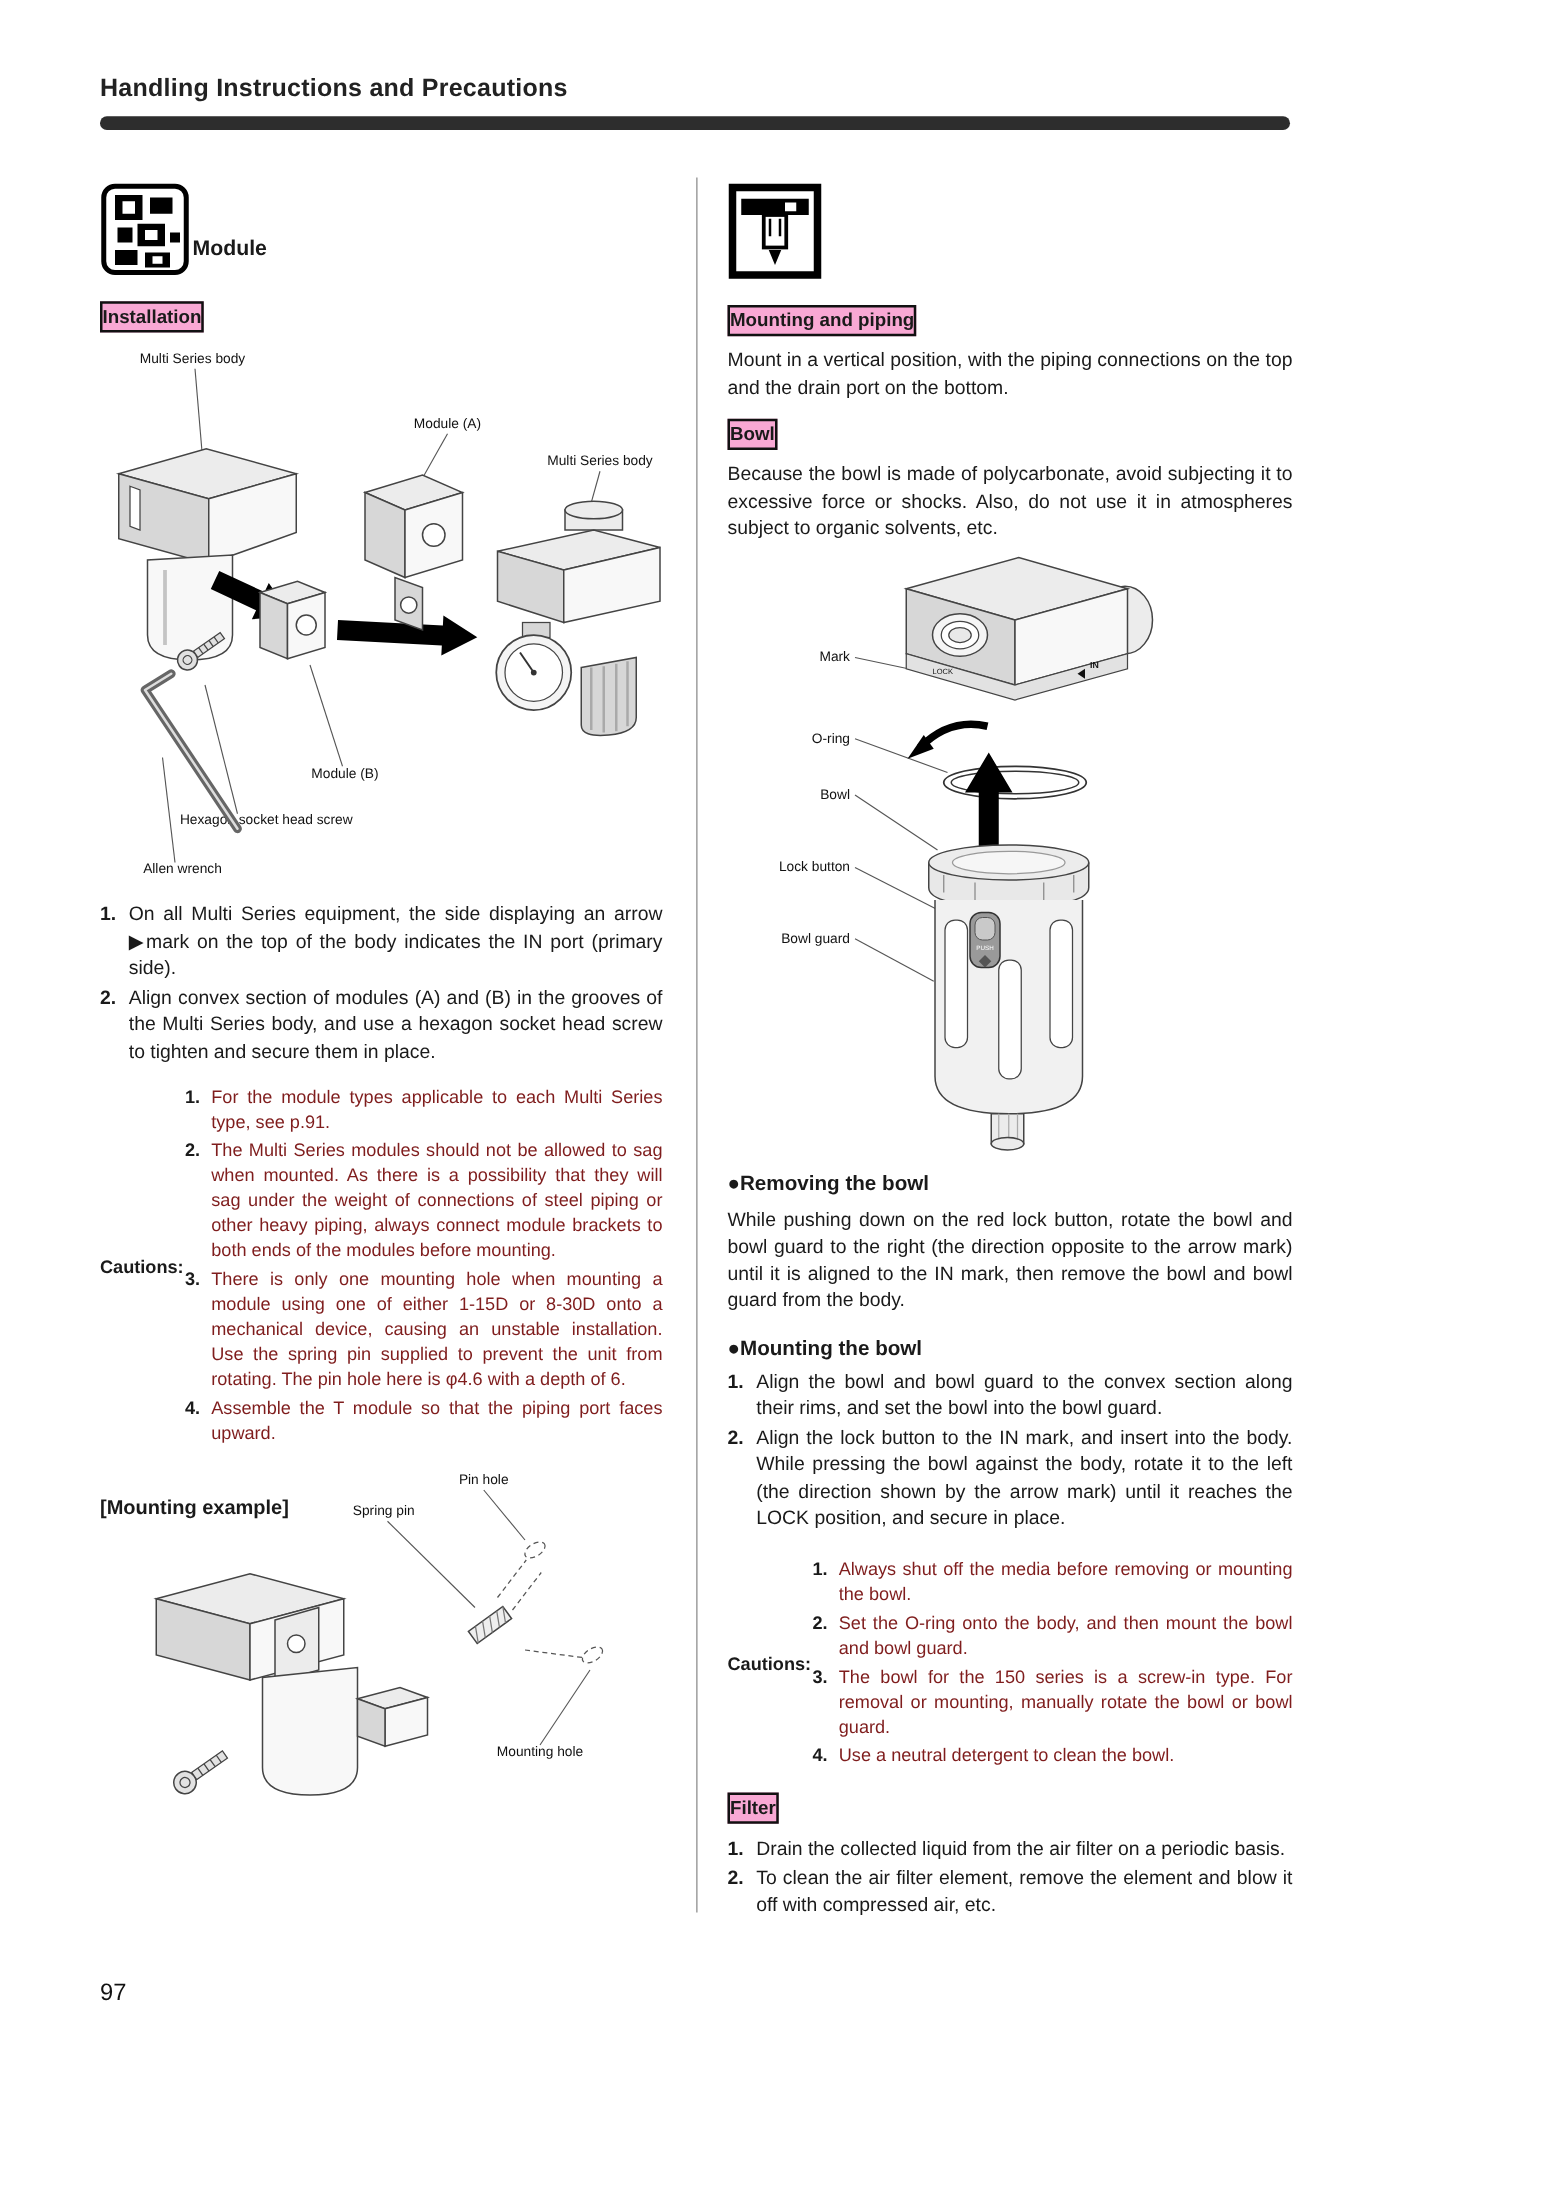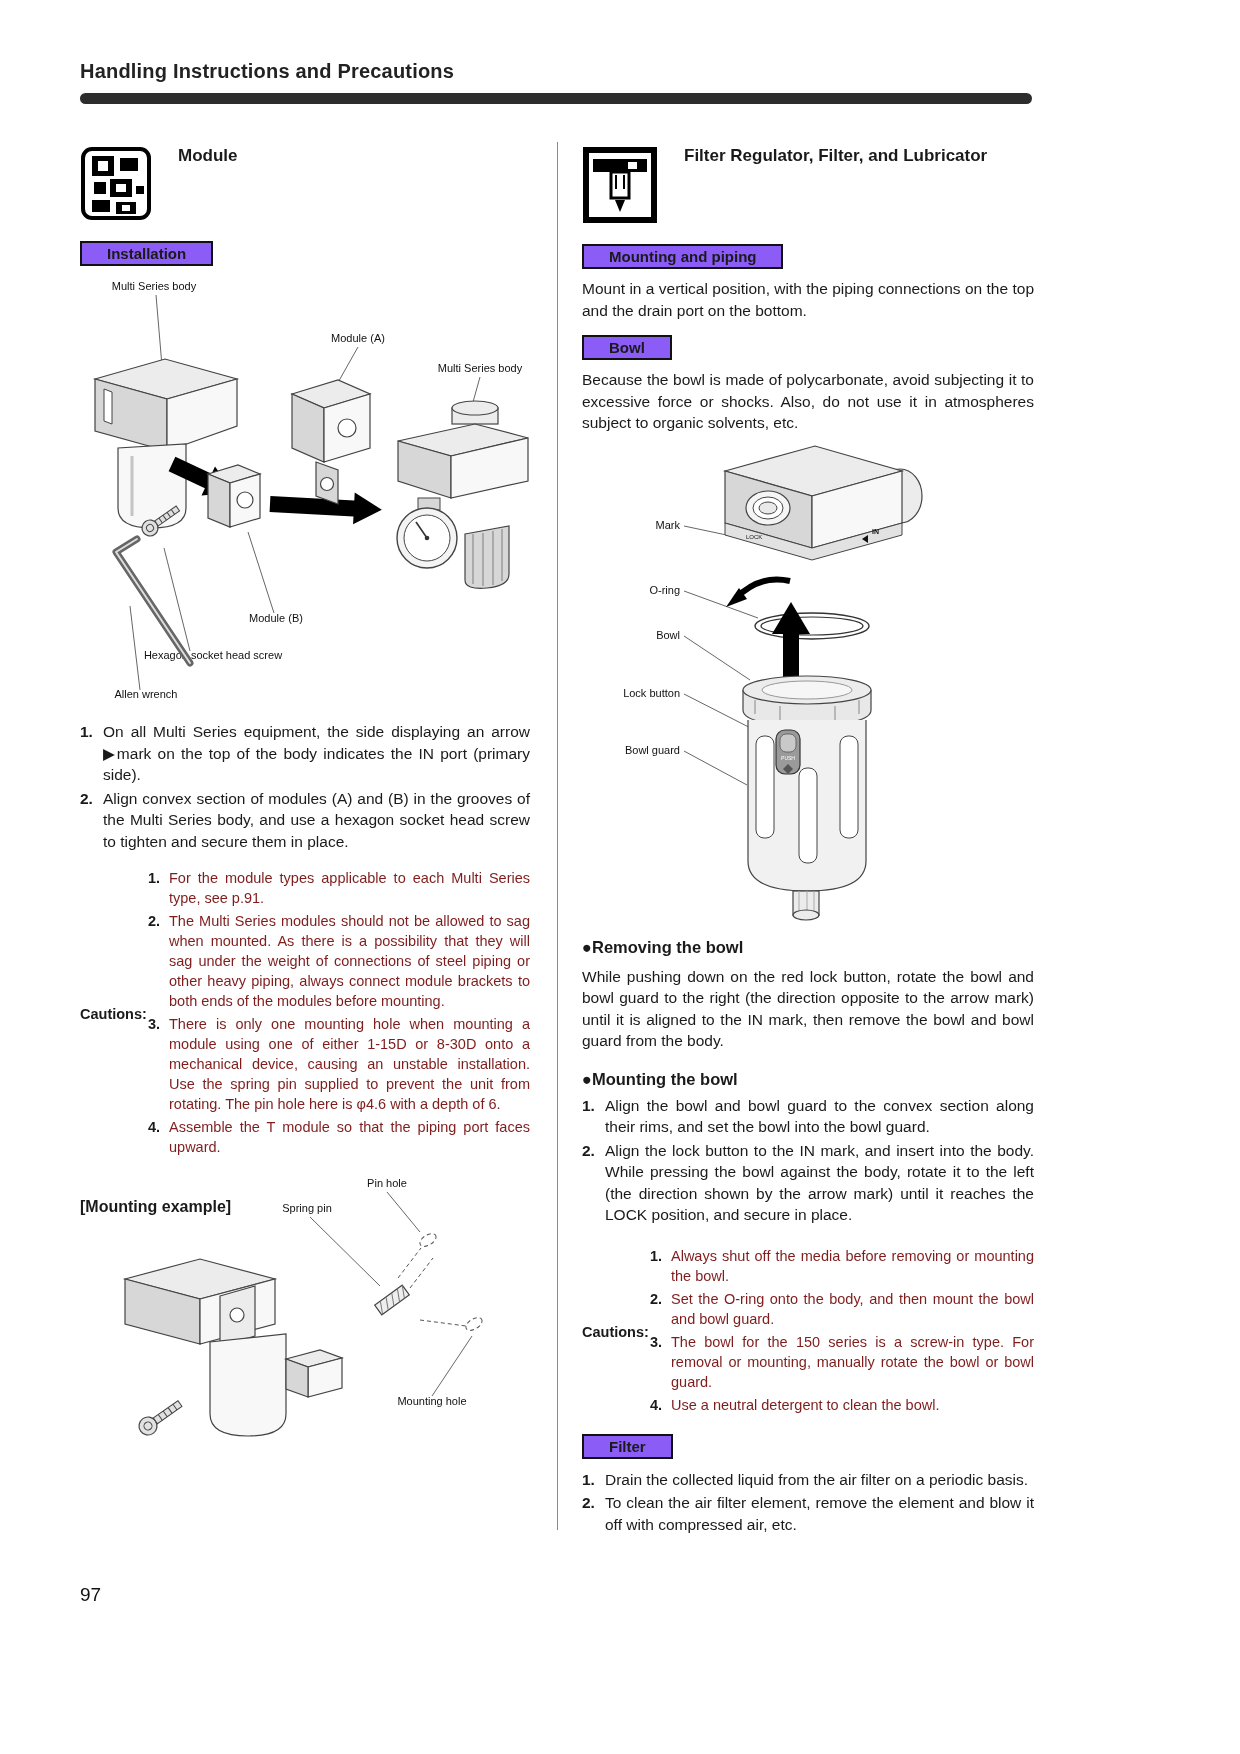--- a/index.html
+++ b/index.html
@@ -10,24 +10,24 @@
   .page-header { position: absolute; left: 80px; top: 60px; width: 952px; }
   .page-title { font-size: 20px; font-weight: bold; color: #222; letter-spacing: .2px; }
   .title-bar { margin-top: 10px; height: 11px; background: #2d2d2d; border-radius: 6px; }
 
   .vdivider { position: absolute; left: 557px; top: 142px; width: 1px; height: 1388px; background: #8a8a8a; }
 
   .col { position: absolute; top: 146px; }
   .col-left { left: 80px; width: 450px; }
   .col-right { left: 582px; width: 452px; }
 
-  .icon-row { display: flex; gap: 26px; }
+  .icon-row { display: flex; align-items: flex-end; gap: 2px; }
   .section-title { font-size: 17px; font-weight: bold; padding-bottom: 12px; }
 
-  .box-head { display: inline-block; border: 2px solid #111; padding: 2px 25px; font-weight: bold; font-size: 15px; margin-top: 20px; background: #8b5cf6; }
+  .box-head { display: inline-block; border: 2px solid #111; padding: 2px 0; font-weight: bold; font-size: 15px; margin-top: 20px; background: #f9a8d4; }
 
   p.body { font-size: 15.5px; line-height: 21.5px; text-align: justify; margin-top: 9px; }
 
   .steps { margin-top: 10px; }
   .step { display: flex; font-size: 15.5px; line-height: 21.5px; margin-top: 2px; }
   .step-num { font-weight: bold; flex: 0 0 23px; }
   .step-text { flex: 1; text-align: justify; }
 
   .cautions { display: flex; margin-top: 16px; font-size: 14.5px; line-height: 20px; align-items: center; }
   .cautions-label { font-weight: bold; flex: 0 0 68px; }
@@ -262,21 +262,20 @@
     <div class="icon-row">
       <svg width="76" height="78" viewBox="0 0 76 78">
         <rect x="4" y="4" width="68" height="70" fill="#fff" stroke="#000" stroke-width="6"></rect>
         <rect x="11" y="13" width="54" height="13" fill="#000"></rect>
         <rect x="46" y="16" width="9" height="7" fill="#fff"></rect>
         <rect x="29" y="26" width="18" height="26" fill="#fff" stroke="#000" stroke-width="3"></rect>
         <line x1="34" y1="29" x2="34" y2="43" stroke="#000" stroke-width="2"></line>
         <line x1="42" y1="29" x2="42" y2="43" stroke="#000" stroke-width="2"></line>
         <polygon points="33,54 43,54 38,66" fill="#000"></polygon>
       </svg>
-      <div class="section-title">Filter Regulator, Filter, and Lubricator</div>
     </div>
 
     <div class="box-head">Mounting and piping</div>
     <p class="body">Mount in a vertical position, with the piping connections on the top and the drain port on the bottom.</p>
 
     <div class="box-head" style="margin-top:14px">Bowl</div>
     <p class="body">Because the bowl is made of polycarbonate, avoid subjecting it to excessive force or shocks. Also, do not use it in atmospheres subject to organic solvents, etc.</p>
 
     
     <svg class="diagram" width="430" height="492" viewBox="0 0 430 492" style="margin-top:4px;margin-left:18px">

